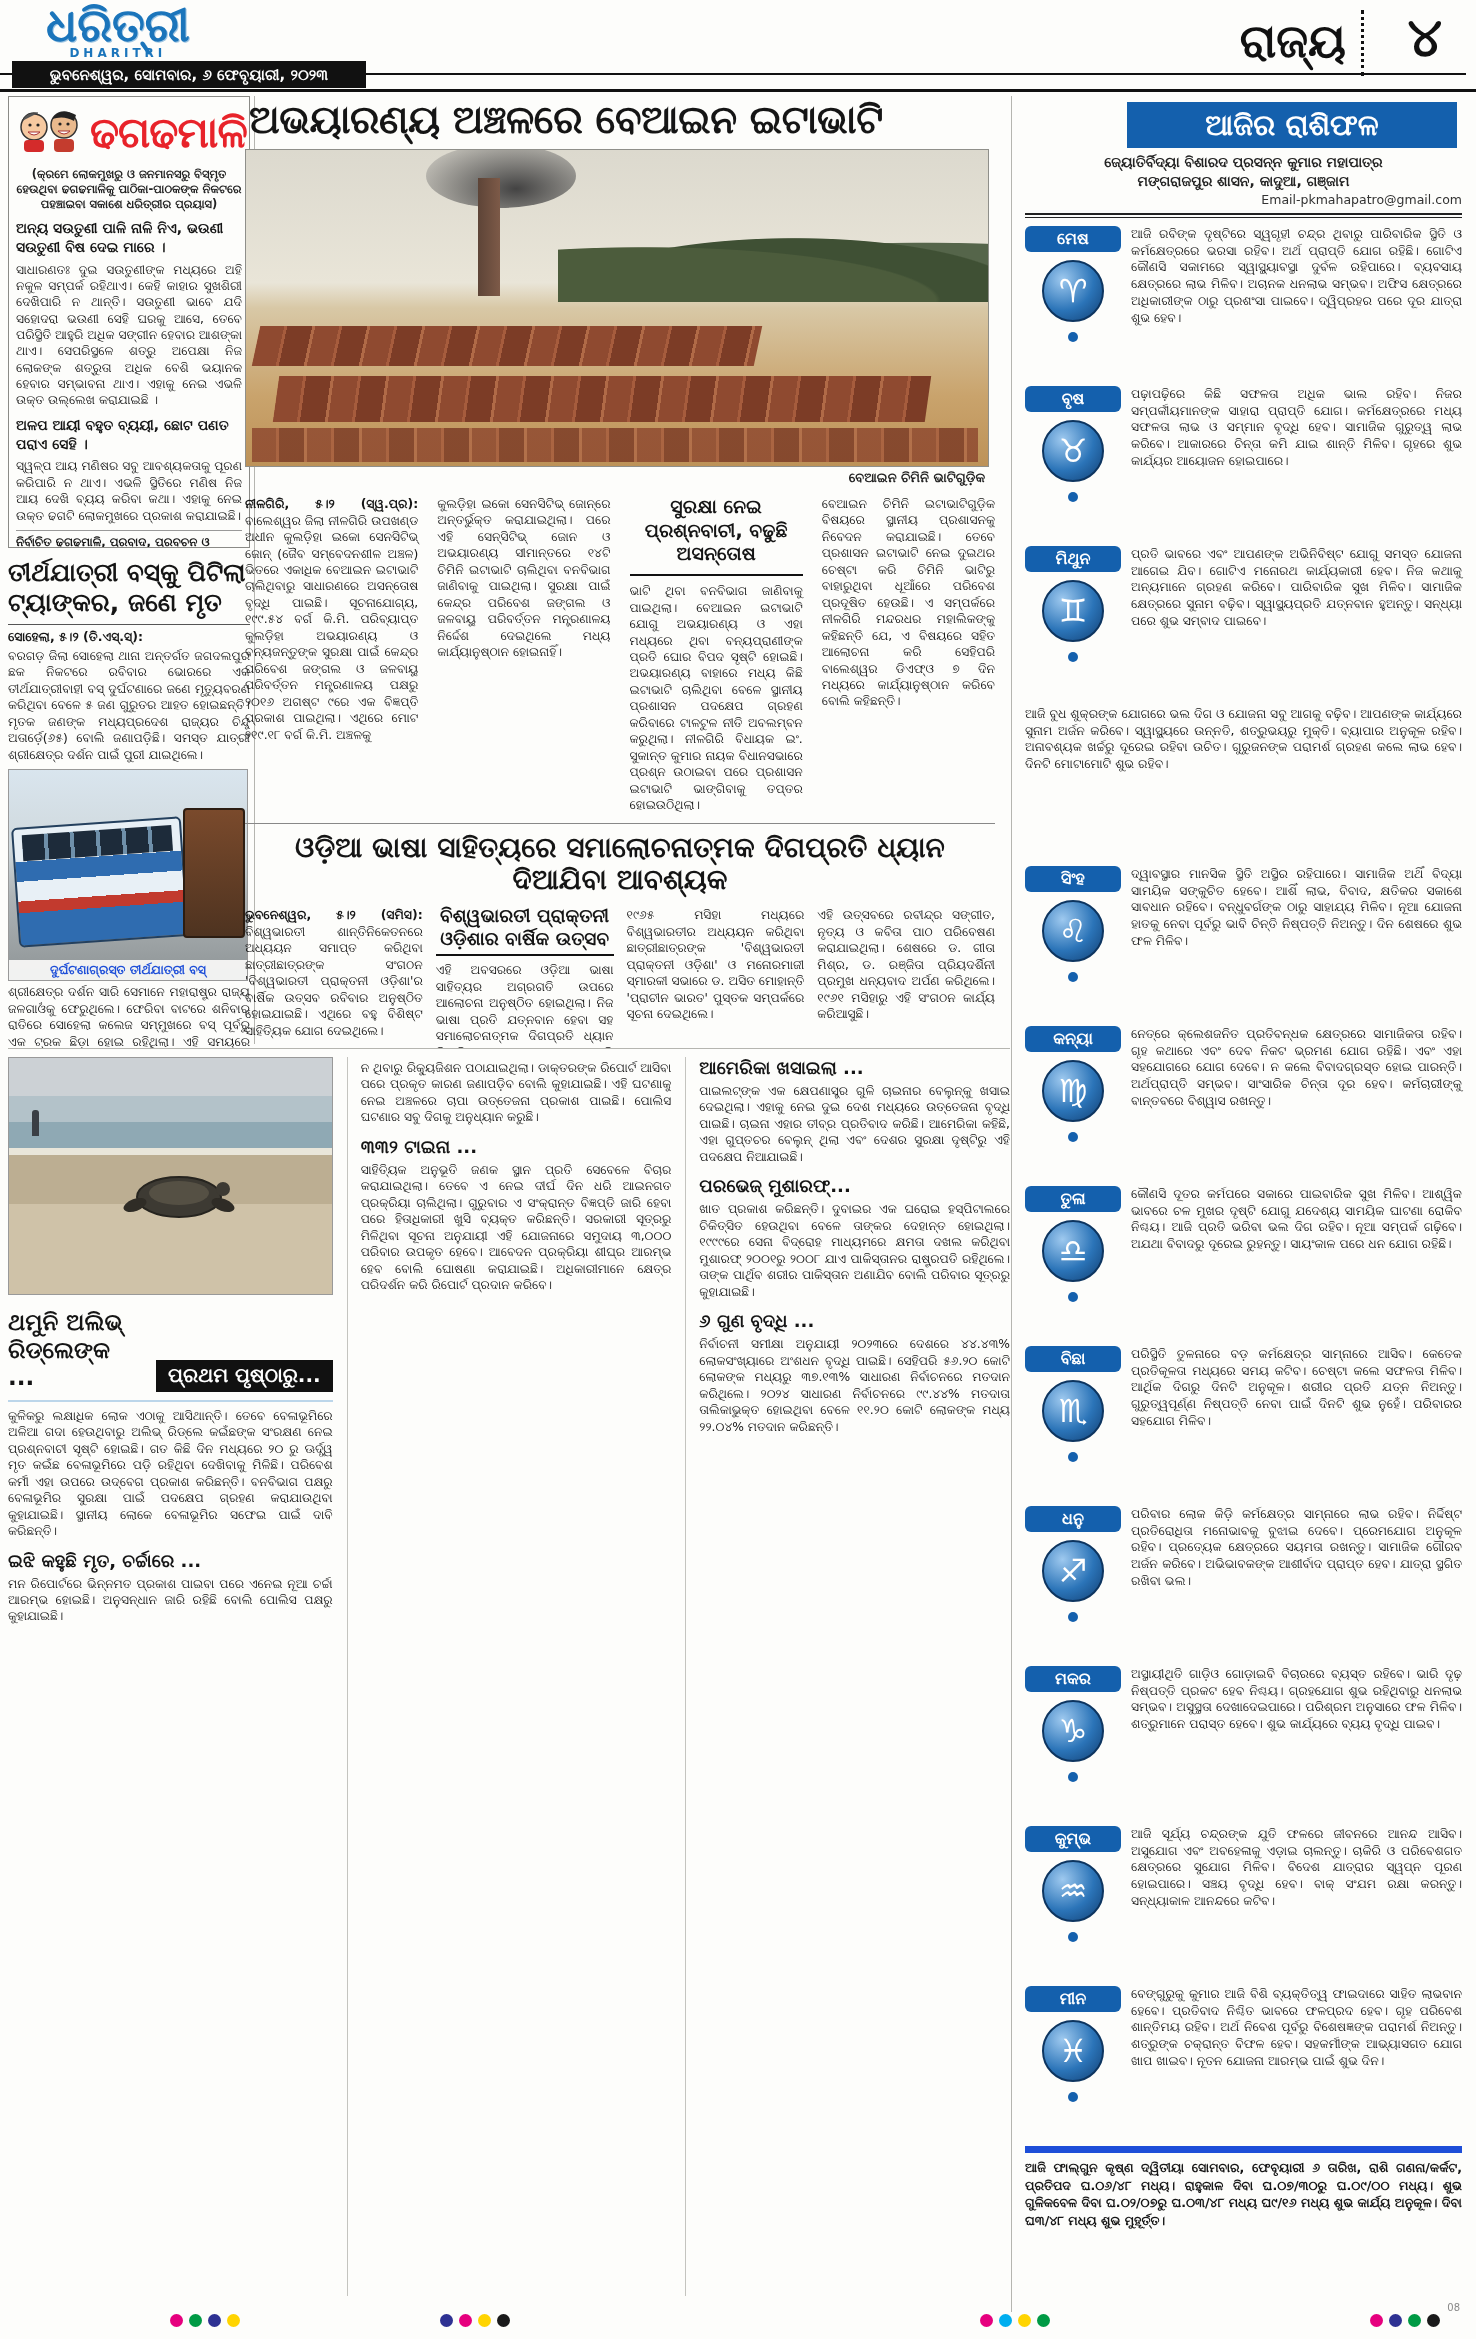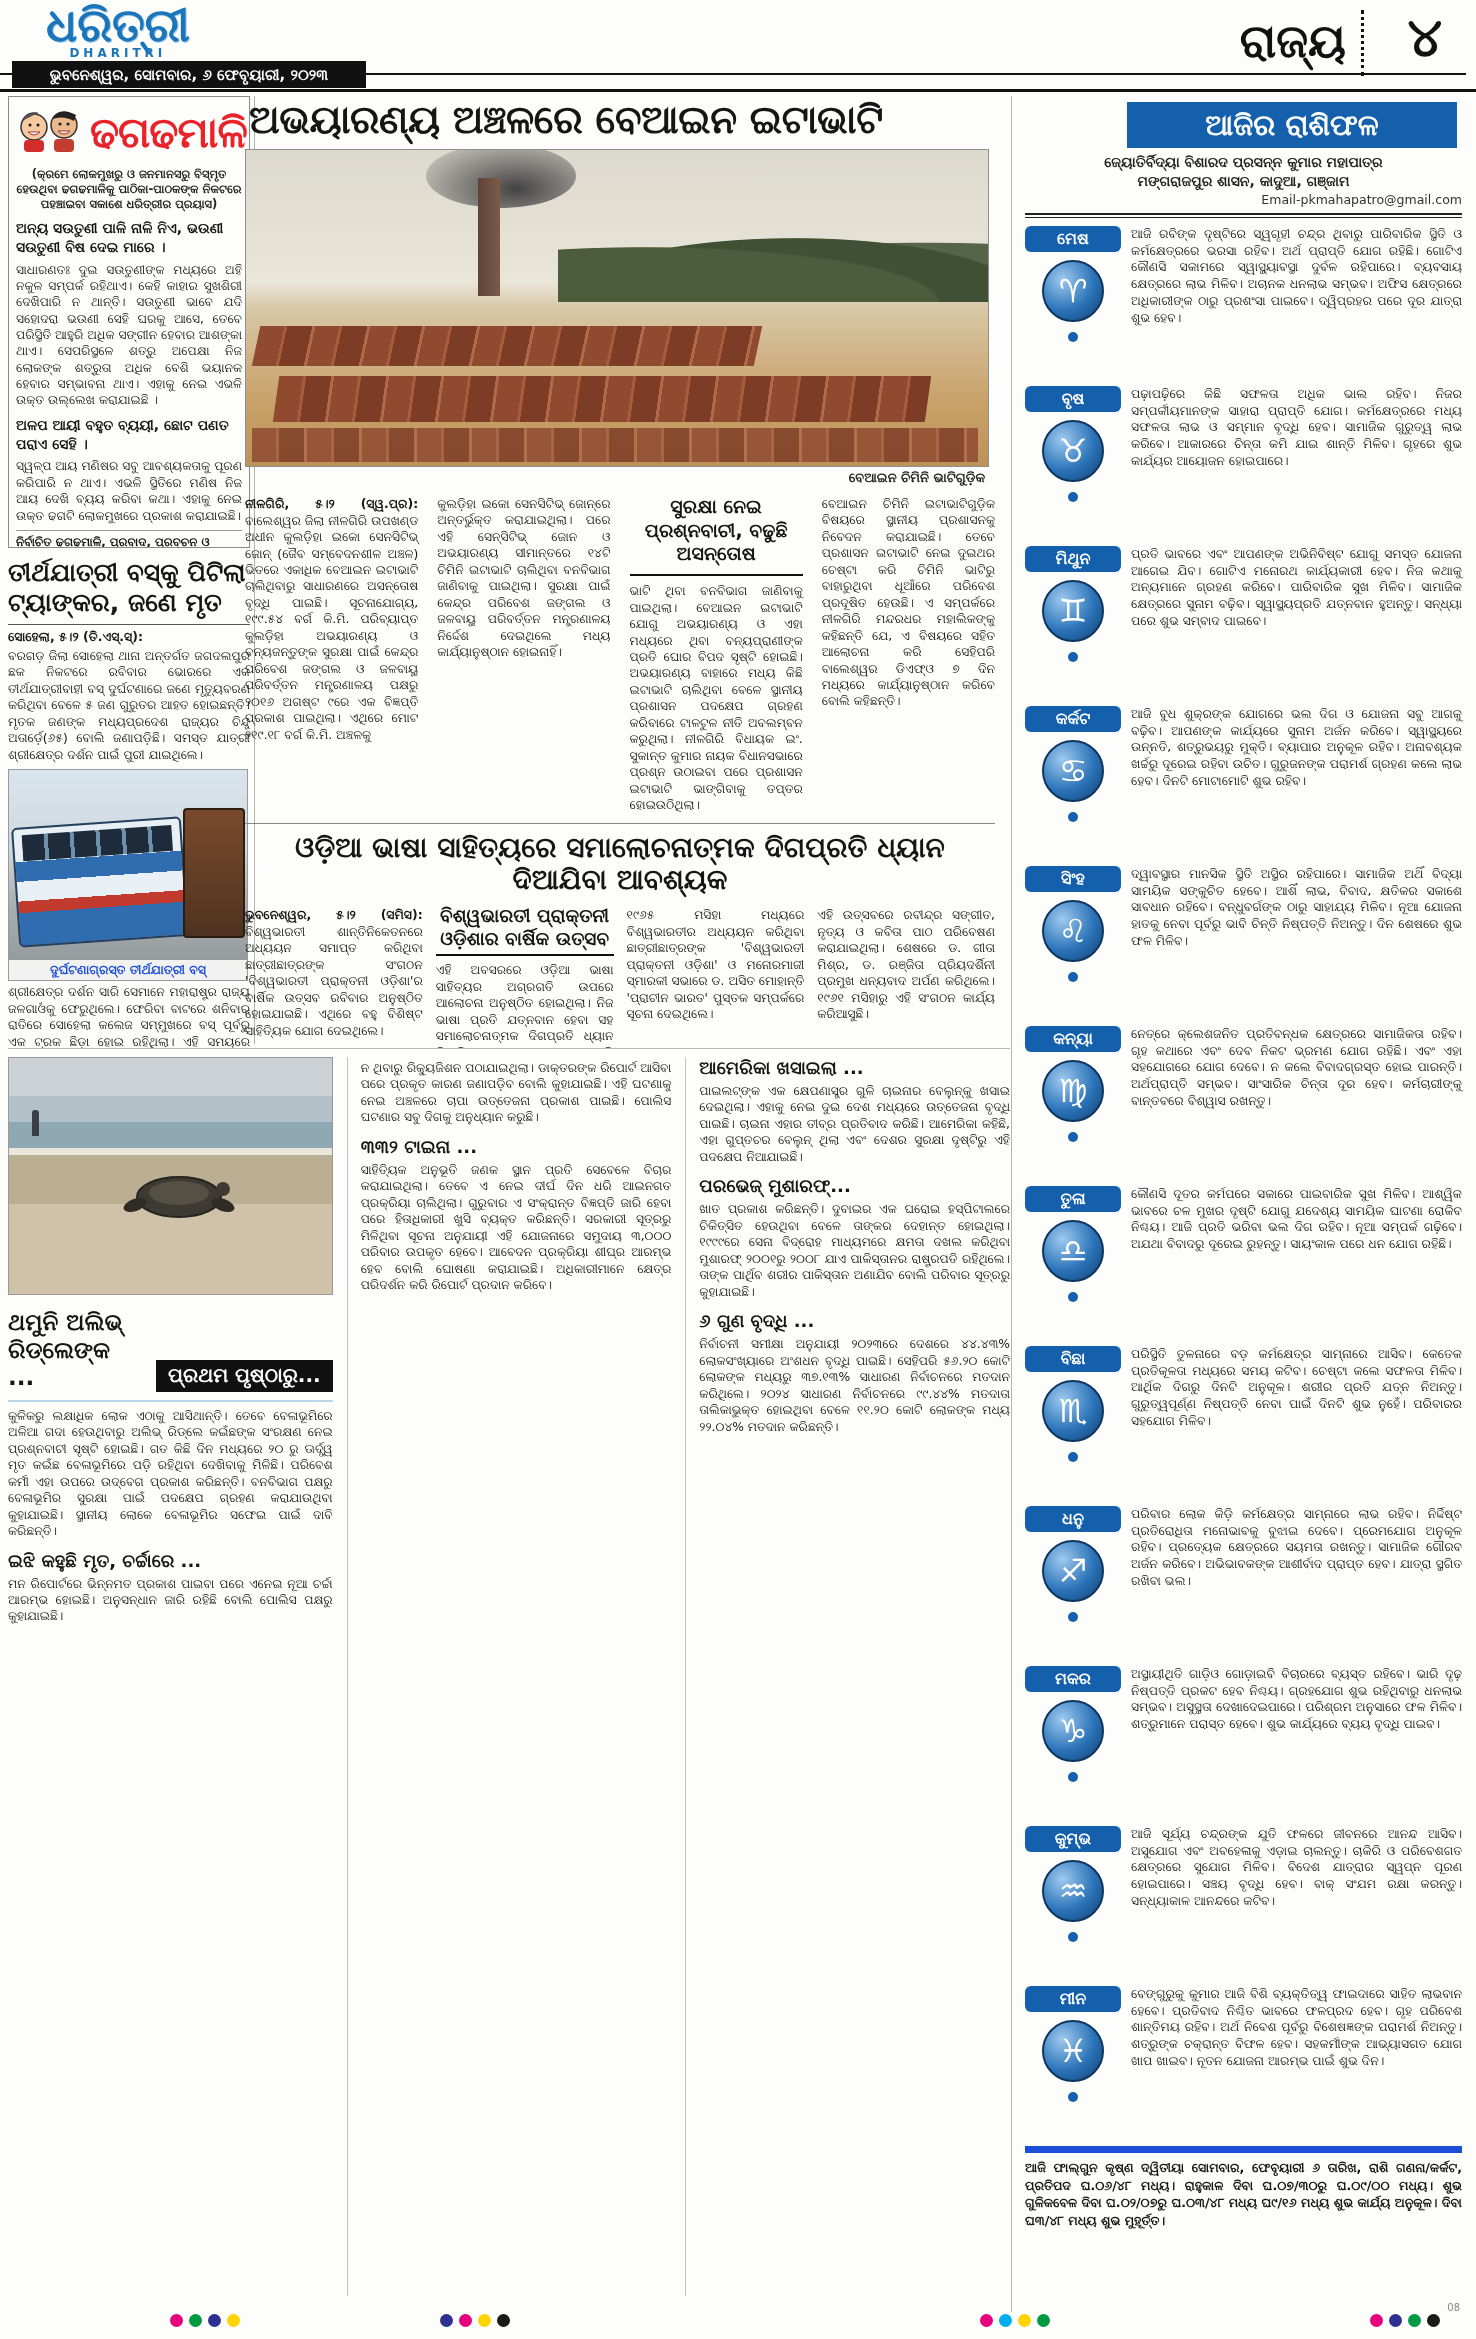--- a/index.html
+++ b/index.html
@@ -280,25 +280,20 @@
     </div>
     <div class="sign-entry">
       <div class="sign-left">
           <div class="sign-label">ମିଥୁନ</div>
         <div class="sign-circle">♊</div>
         <div class="sign-dot"></div>
         </div>
       <div class="sign-text">ପ୍ରତି ଭାବରେ ଏବଂ ଆପଣଙ୍କ ଅଭିନିବିଷ୍ଟ ଯୋଗୁ ସମସ୍ତ ଯୋଜନା ଆଗେଇ ଯିବ। ଗୋଟିଏ ମନୋରଥ କାର୍ଯ୍ୟକାରୀ ହେବ। ନିଜ କଥାକୁ ଅନ୍ୟମାନେ ଗ୍ରହଣ କରିବେ। ପାରିବାରିକ ସୁଖ ମିଳିବ। ସାମାଜିକ କ୍ଷେତ୍ରରେ ସୁନାମ ବଢ଼ିବ। ସ୍ୱାସ୍ଥ୍ୟପ୍ରତି ଯତ୍ନବାନ ହୁଅନ୍ତୁ। ସନ୍ଧ୍ୟା ପରେ ଶୁଭ ସମ୍ବାଦ ପାଇବେ।</div>
     </div>
     <div class="sign-entry">
-      <div class="sign-left">
-          <div class="sign-label">କର୍କଟ</div>
-        <div class="sign-circle">♋</div>
-        <div class="sign-dot"></div>
-        </div>
       <div class="sign-text">ଆଜି ବୁଧ ଶୁକ୍ରଙ୍କ ଯୋଗରେ ଭଲ ଦିଗ ଓ ଯୋଜନା ସବୁ ଆଗକୁ ବଢ଼ିବ। ଆପଣଙ୍କ କାର୍ଯ୍ୟରେ ସୁନାମ ଅର୍ଜନ କରିବେ। ସ୍ୱାସ୍ଥ୍ୟରେ ଉନ୍ନତି, ଶତ୍ରୁଭୟରୁ ମୁକ୍ତି। ବ୍ୟାପାର ଅନୁକୂଳ ରହିବ। ଅନାବଶ୍ୟକ ଖର୍ଚ୍ଚରୁ ଦୂରେଇ ରହିବା ଉଚିତ। ଗୁରୁଜନଙ୍କ ପରାମର୍ଶ ଗ୍ରହଣ କଲେ ଲାଭ ହେବ। ଦିନଟି ମୋଟାମୋଟି ଶୁଭ ରହିବ।</div>
     </div>
     <div class="sign-entry">
       <div class="sign-left">
           <div class="sign-label">ସିଂହ</div>
         <div class="sign-circle">♌</div>
         <div class="sign-dot"></div>
         </div>
       <div class="sign-text">ଦ୍ୱାବସ୍ଥାର ମାନସିକ ସ୍ଥିତି ଅସ୍ଥିର ରହିପାରେ। ସାମାଜିକ ଅଥିଁ ବିଦ୍ୟା ସାମୟିକ ସଙ୍କୁଚିତ ହେବେ। ଆଶିଁ ଲାଭ, ବିବାଦ, କ୍ଷତିକର ସକାଶେ ସାବଧାନ ରହିବେ। ବନ୍ଧୁବର୍ଗଙ୍କ ଠାରୁ ସାହାଯ୍ୟ ମିଳିବ। ନୂଆ ଯୋଜନା ହାତକୁ ନେବା ପୂର୍ବରୁ ଭାବି ଚିନ୍ତି ନିଷ୍ପତ୍ତି ନିଅନ୍ତୁ। ଦିନ ଶେଷରେ ଶୁଭ ଫଳ ମିଳିବ।</div>
     </div>

